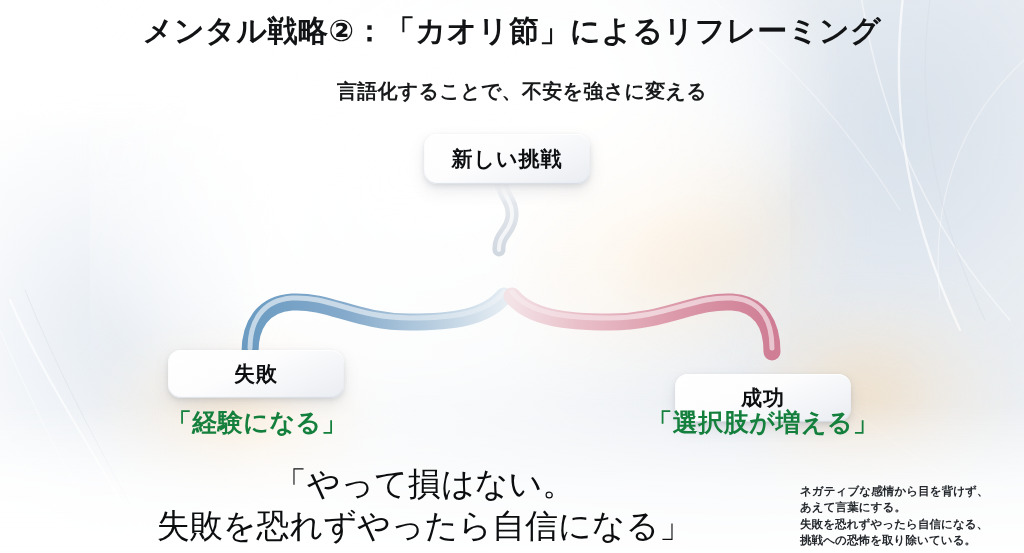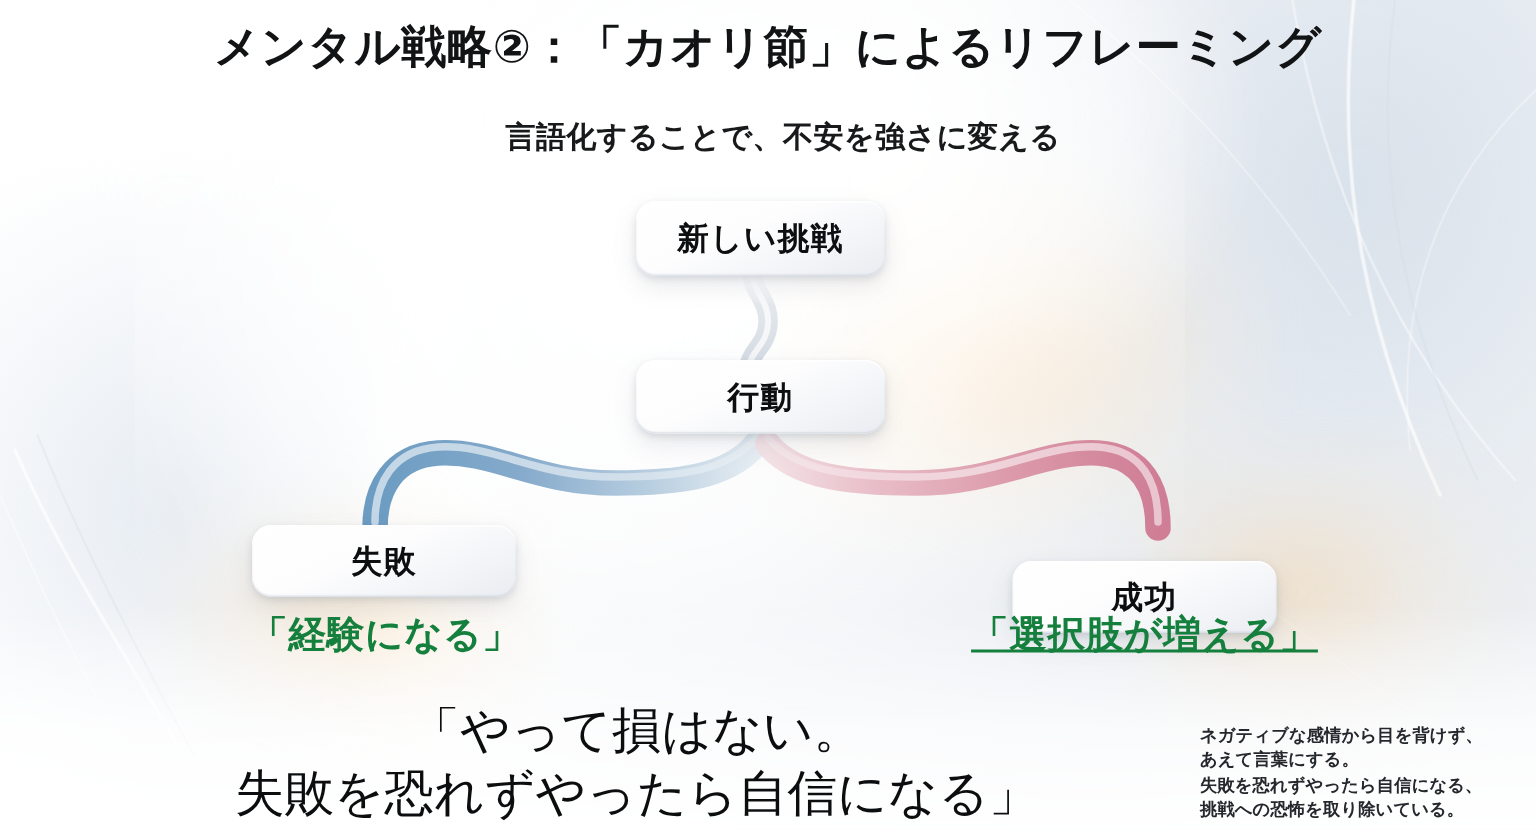--- a/index.html
+++ b/index.html
@@ -129,28 +129,28 @@
   
   .branch-caption {
     position: absolute;
     font-size: 25px;
     font-weight: 700;
     color: #15803d;
     white-space: nowrap;
     letter-spacing: 0.5px;
   }
   .caption-left  { left: 162px; top: 406px; width: 190px; text-align: center; }
-  .caption-right { left: 637px; top: 406px; width: 252px; text-align: center; text-decoration: underline; }
+  .caption-right { left: 637px; top: 406px; width: 252px; text-align: center; }
 
   
   .quote {
     position: absolute;
     left: 40px; right: 215px; top: 466px;
     text-align: center;
-    font-family: Liberation Sans, sans-serif;
+    font-family: Liberation Mono, monospace;
     font-size: 33px;
     line-height: 1.28;
     color: #0b0d0f;
     white-space: nowrap;
   }
   .quote .l2 { display: block; }
 
   
   .annotation {
     position: absolute;
@@ -244,23 +244,20 @@
   </svg>
 
   <div class="bg-bottom-fade"></div>
 
   <div class="title">メンタル戦略②：「カオリ節」によるリフレーミング</div>
   <div class="subtitle">言語化することで、不安を強さに変える</div>
 
   <div class="node node-challenge">
     <span>新しい挑戦</span>
   </div>
-  <div class="node node-action">
-    <span>行動</span>
-  </div>
   <div class="node node-failure">
     <span>失敗</span>
   </div>
   <div class="node node-success">
     <span>成功</span>
   </div>
 
   <div class="branch-caption caption-left">「経験になる」</div>
   <div class="branch-caption caption-right">「選択肢が増える」</div>
 

